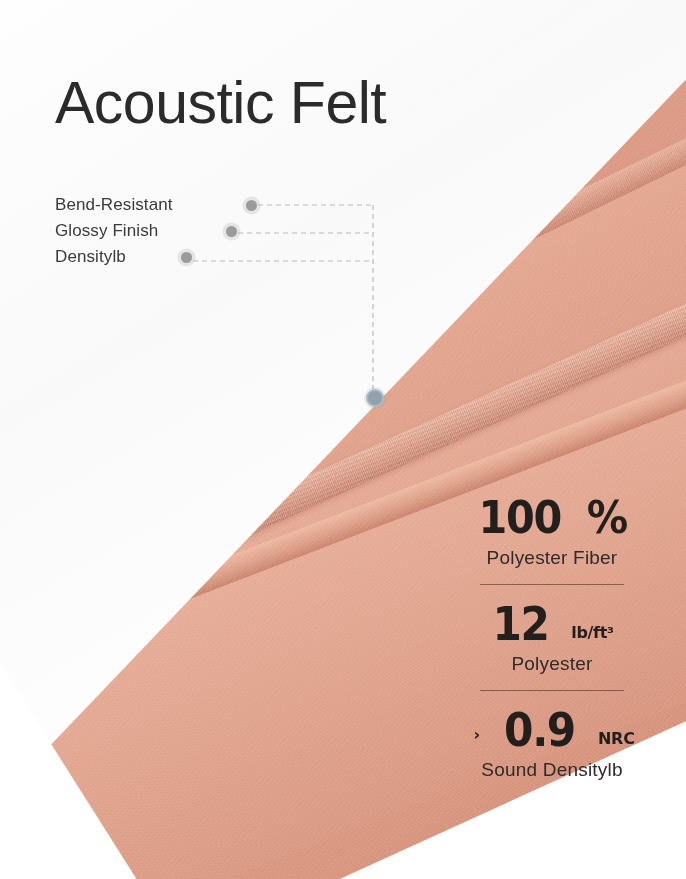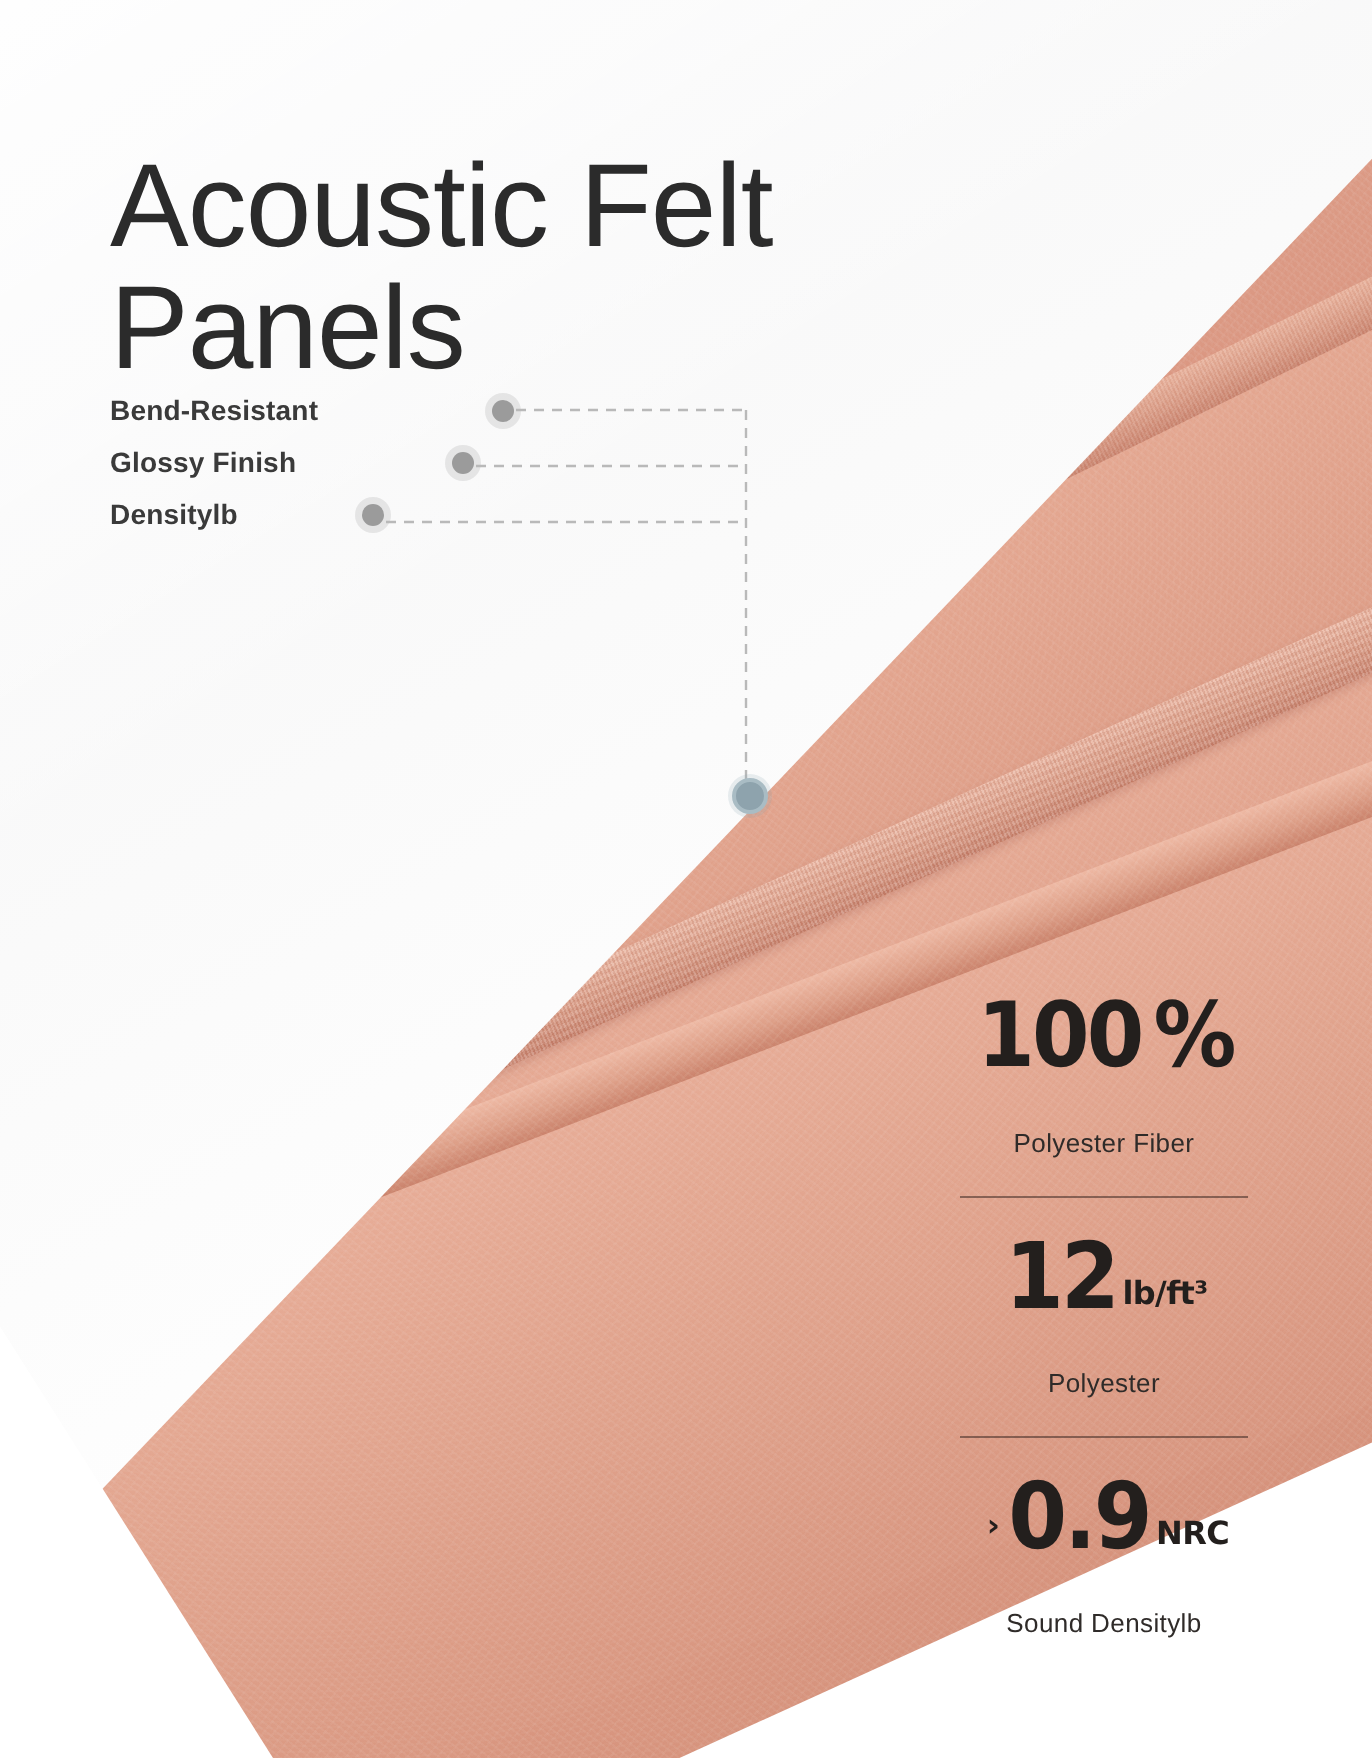--- a/index.html
+++ b/index.html
@@ -223,22 +223,22 @@
     width: 340px;
   }
   .feature-row {
     position: relative;
     height: 26px;
     display: flex;
     align-items: center;
   }
   .feature-label {
     color: #3a3a3a;
-    font-size: 14px;
-    font-weight: 700;
+    font-size: 17px;
+    font-weight: 400;
     letter-spacing: 0.1px;
     white-space: nowrap;
   }
   .feature-dot {
     position: absolute;
     width: 11px;
     height: 11px;
     border-radius: 50%;
     background: #9b9b9b;
     box-shadow: 0 0 0 3.5px rgba(155,155,155,.22);
@@ -275,21 +275,21 @@
     top: 492px;
     width: 240px;
     text-align: center;
     color: #24211f;
   }
   .stat { position: relative; }
   .stat-value {
     display: flex;
     align-items: baseline;
     justify-content: center;
-    gap: 0;
+    gap: 20px;
     white-space: nowrap;
   }
   .big {
     font-family: "DejaVu Sans", sans-serif;
     font-weight: 700;
     font-size: 46px;
     line-height: 52px;
     letter-spacing: -1.5px;
     color: #231f1d;
     transform: scaleX(.92);
@@ -308,26 +308,26 @@
   .prefix {
     font-family: "DejaVu Sans", sans-serif;
     font-weight: 700;
     font-size: 16px;
     color: #231f1d;
     position: relative;
     top: -6px;
     margin-right: 1px;
   }
   .stat-label {
-    font-size: 13px;
+    font-size: 19px;
     line-height: 24px;
     color: #2f2b29;
     font-weight: 400;
     letter-spacing: 0.2px;
-    margin-top: 16px;
+    margin-top: 2px;
   }
   .divider {
     width: 144px;
     height: 1px;
     margin: 14px auto 13px;
     background: rgba(60,40,34,.55);
   }
   .s1 .big { font-size: 45px; }
   .s3 .stat-value { padding-left: 4px; }
 </style>
@@ -363,21 +363,20 @@
 
     <div class="grain"></div>
 
     <div class="mask-wedge"></div>
     <div class="mask-wedge-2"></div>
     <div class="soft-edge"></div>
   </div>
 
   <div class="headline">
     <div>Acoustic Felt</div>
-    <div>Panels</div>
   </div>
 
   <div class="features">
     <div class="feature-row f1">
       <span class="feature-label">Bend-Resistant</span>
       <span class="feature-dot"></span>
     </div>
     <div class="feature-row f2">
       <span class="feature-label">Glossy Finish</span>
       <span class="feature-dot"></span>

